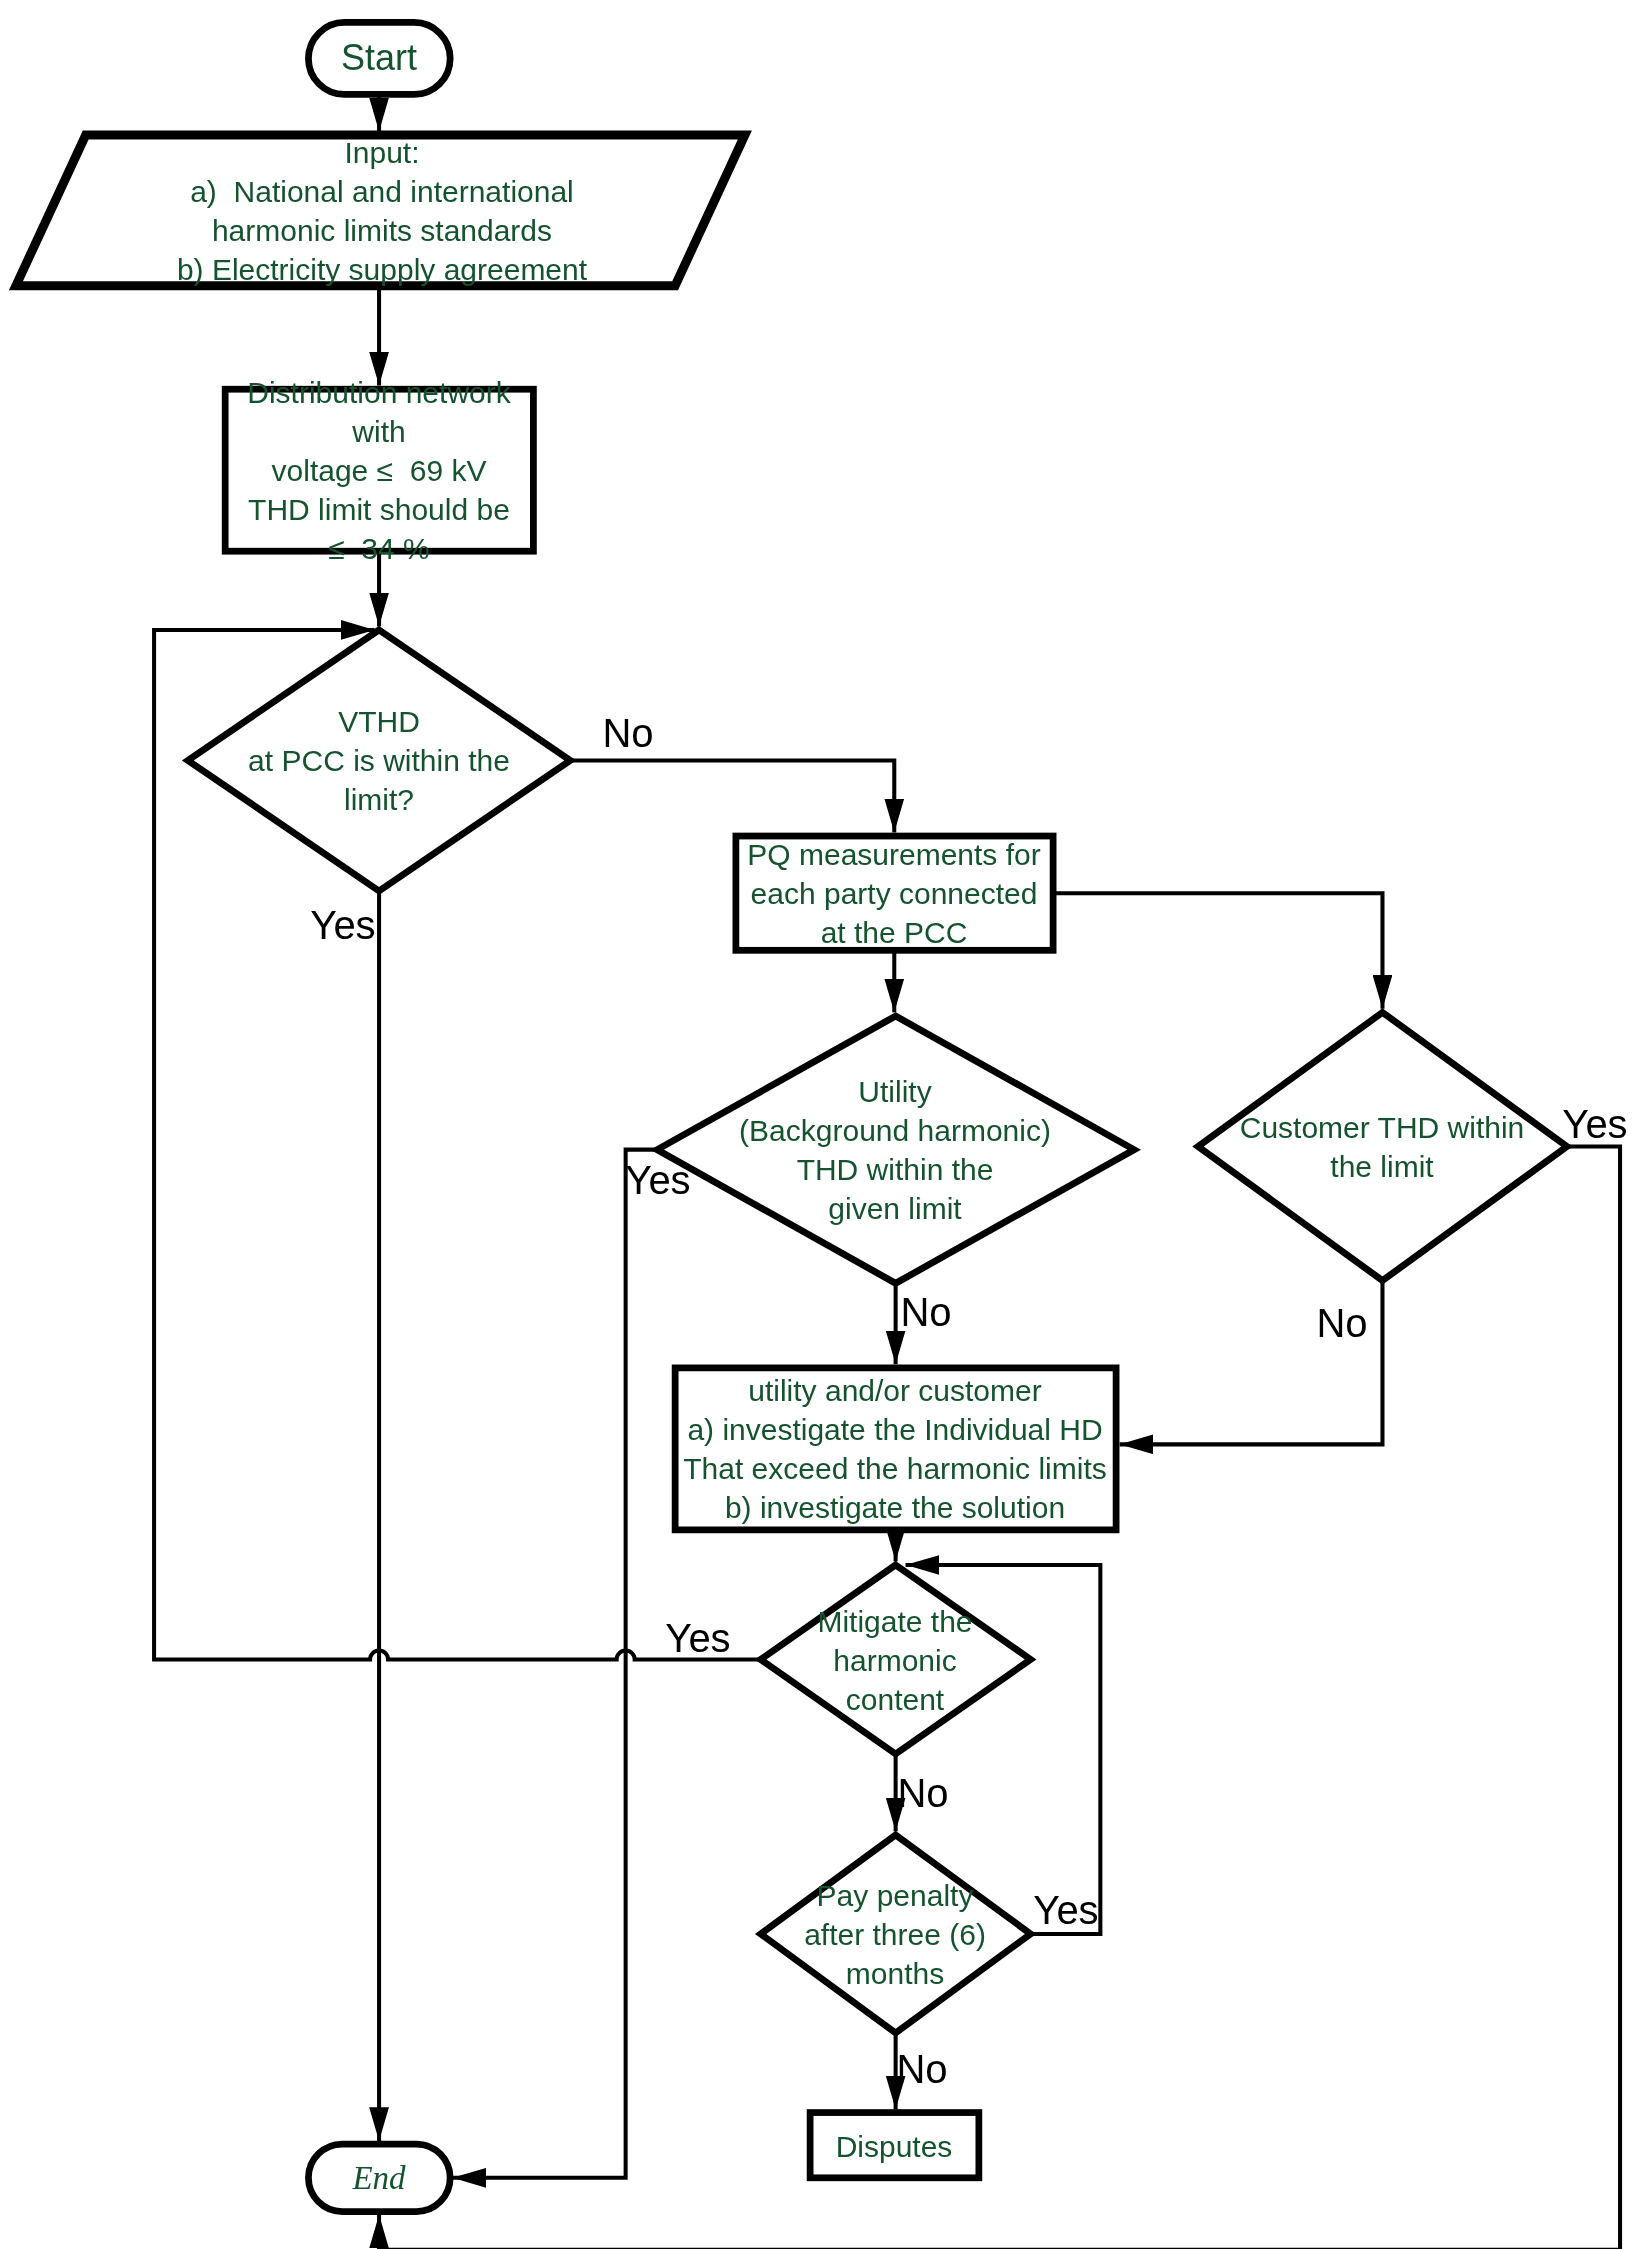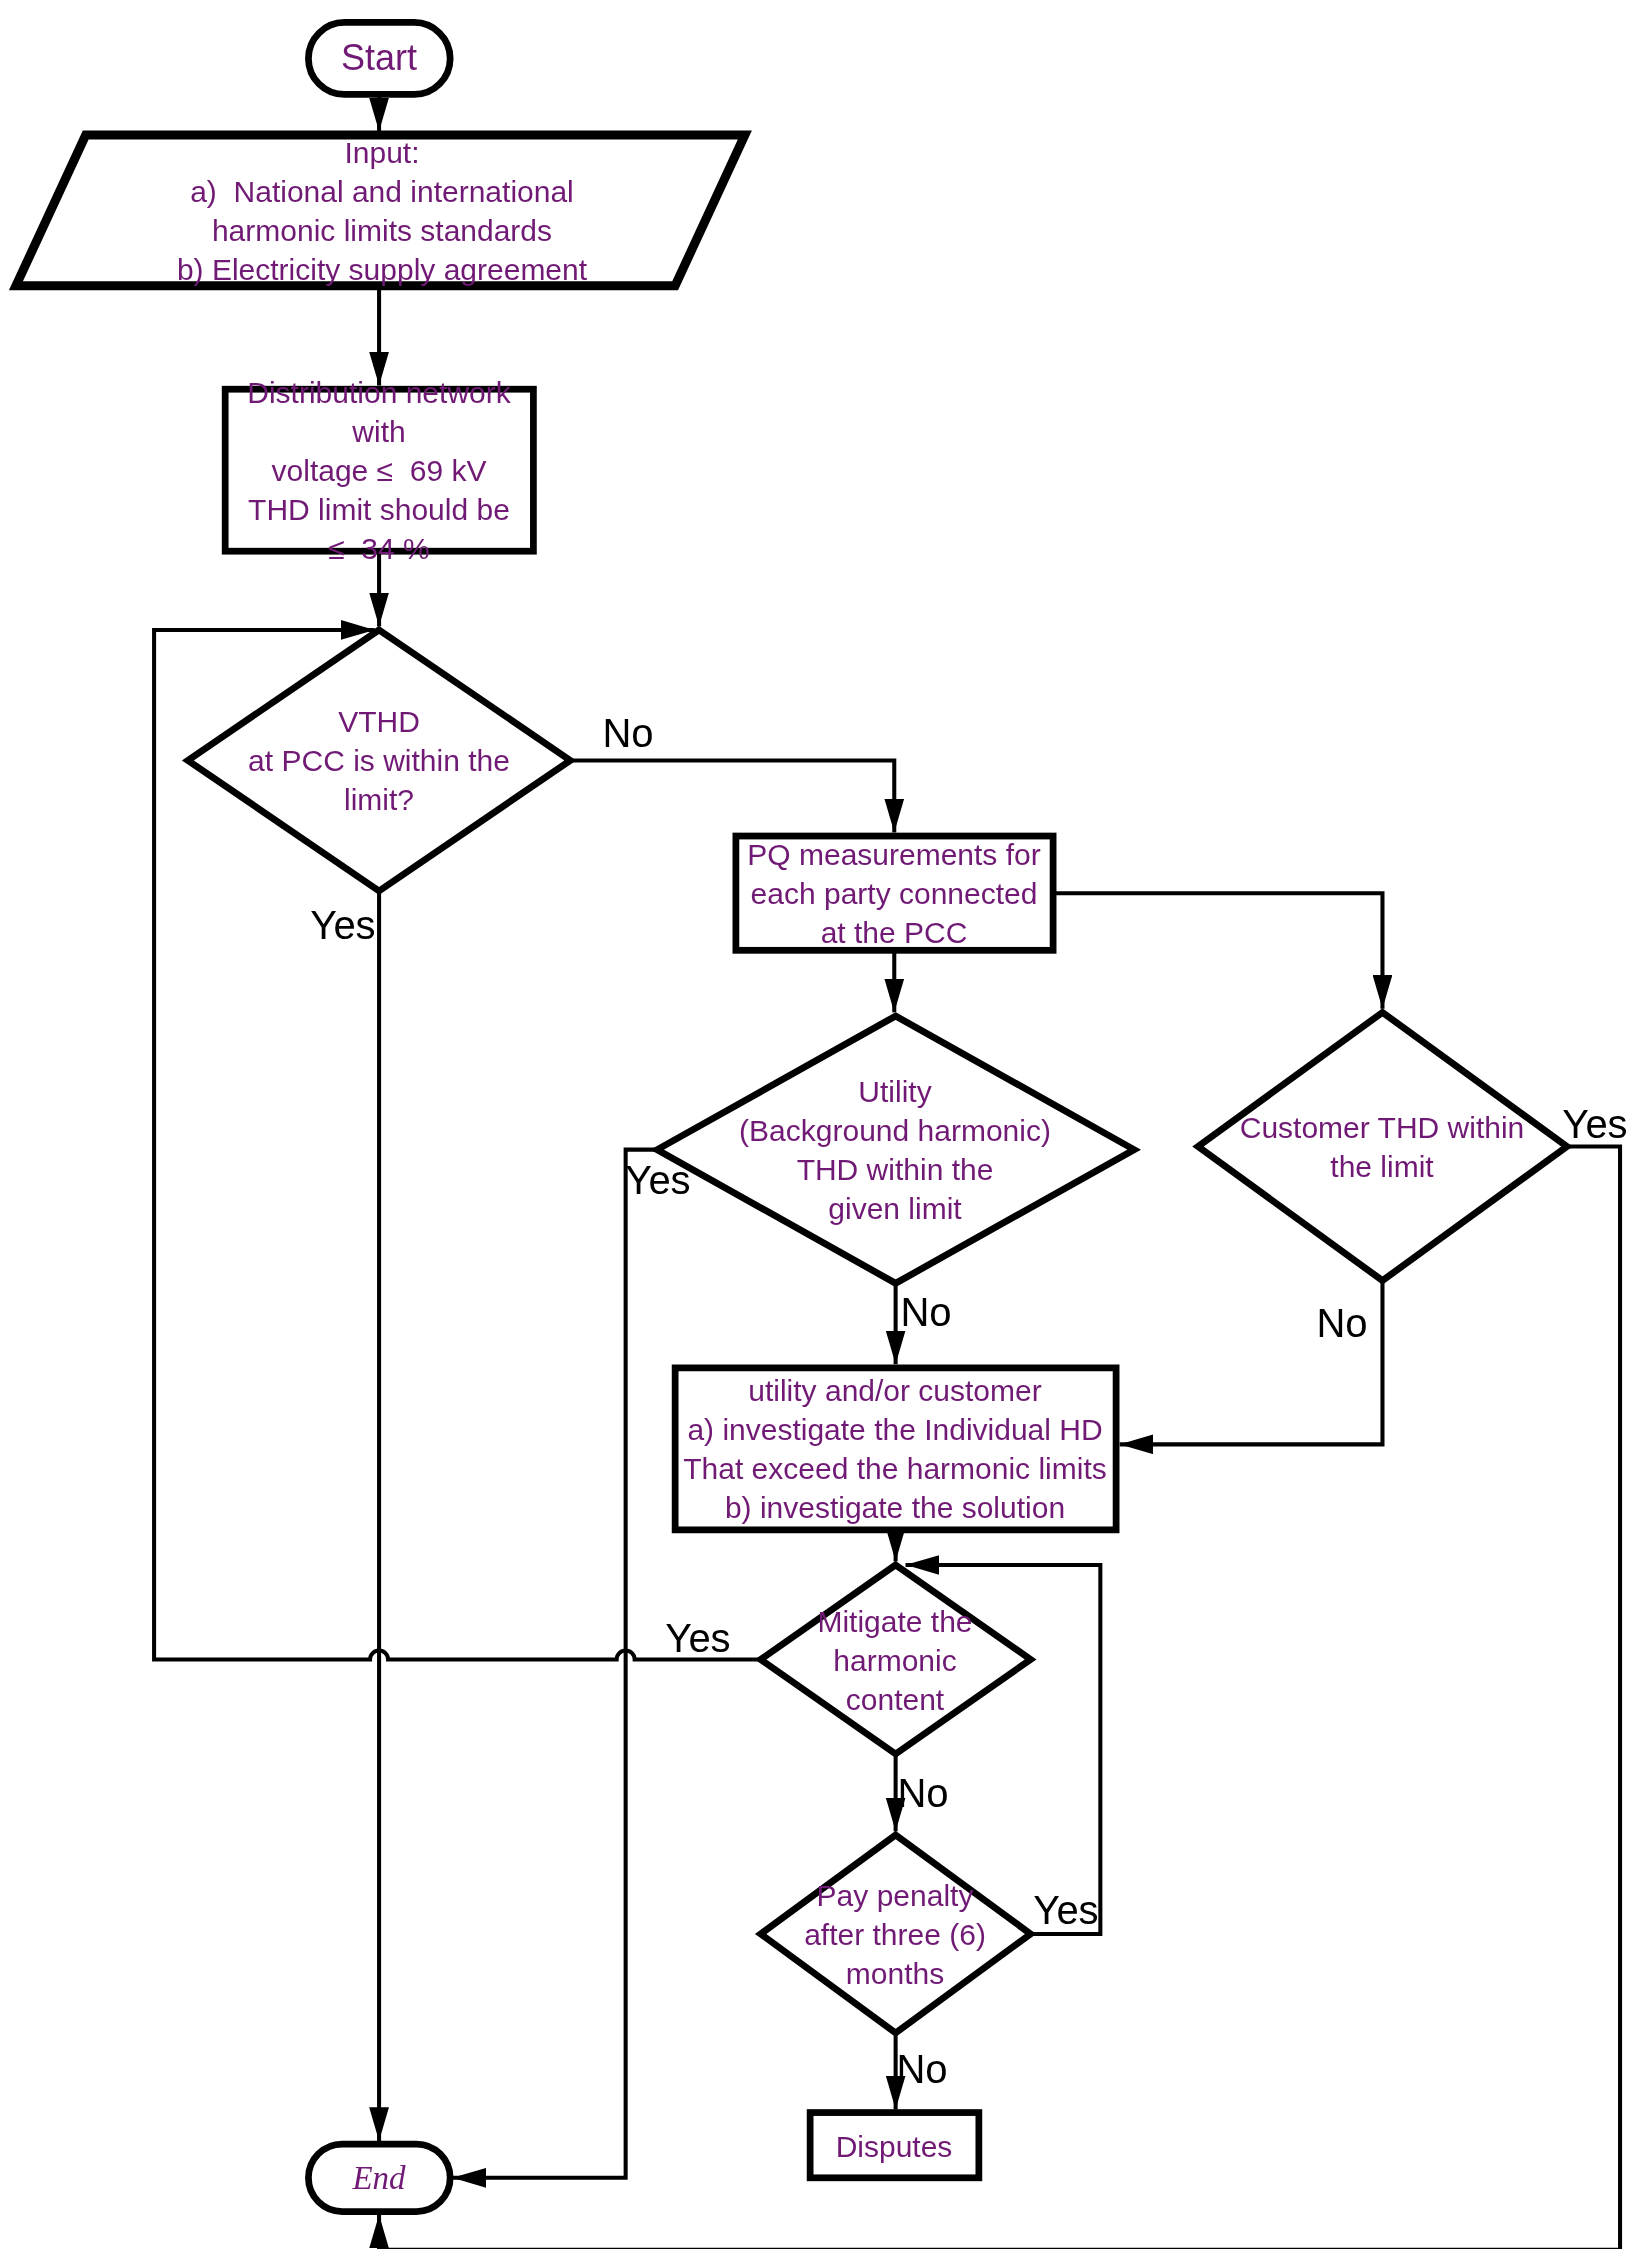--- a/index.html
+++ b/index.html
@@ -12,21 +12,21 @@
   #flow-svg { position:absolute; left:0; top:0; width:1645px; height:2275px; }
   .shape { fill:#ffffff; stroke:#000000; stroke-width:15; }
   .shape.thick { stroke-width:20; }
   .conn { fill:none; stroke:#000000; stroke-width:9; }
   .label {
     position:absolute;
     transform:translate(-50%,-50%);
     display:flex; align-items:center; justify-content:center;
     text-align:center;
     white-space:pre-wrap;
-    color:#701a75;
+    color:#14532d;
     font-size:30px; line-height:1.3;
   }
   .label.title { font-size:36px; }
   .label.end-title { font-family:"Liberation Serif", serif; font-size:33px;font-style:italic; }
   .edge-label {
     position:absolute;
     transform:translate(-50%,-50%);
     color:#000000;
     font-size:40px; line-height:1;
     white-space:nowrap;

